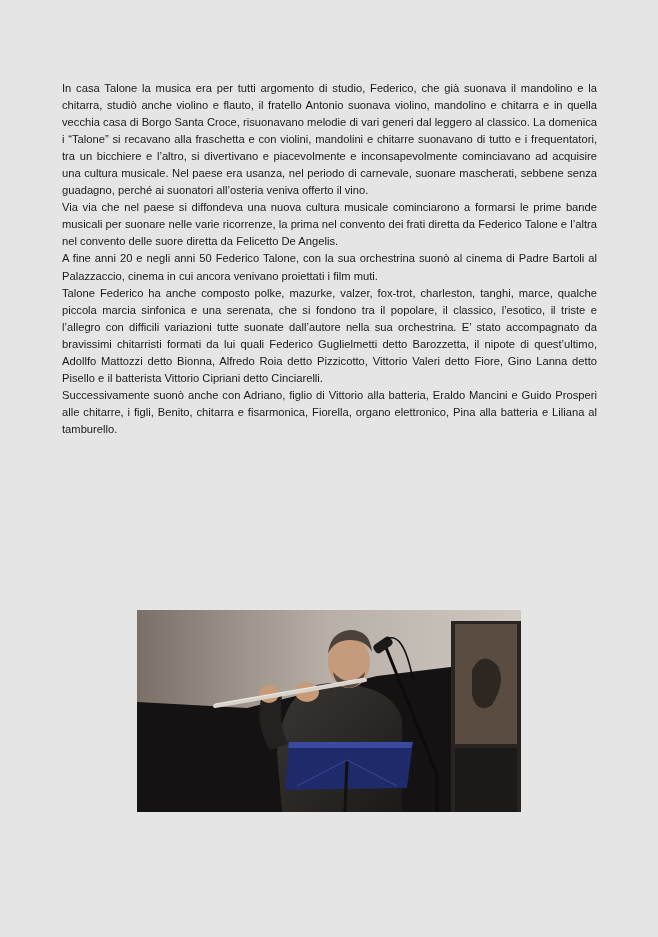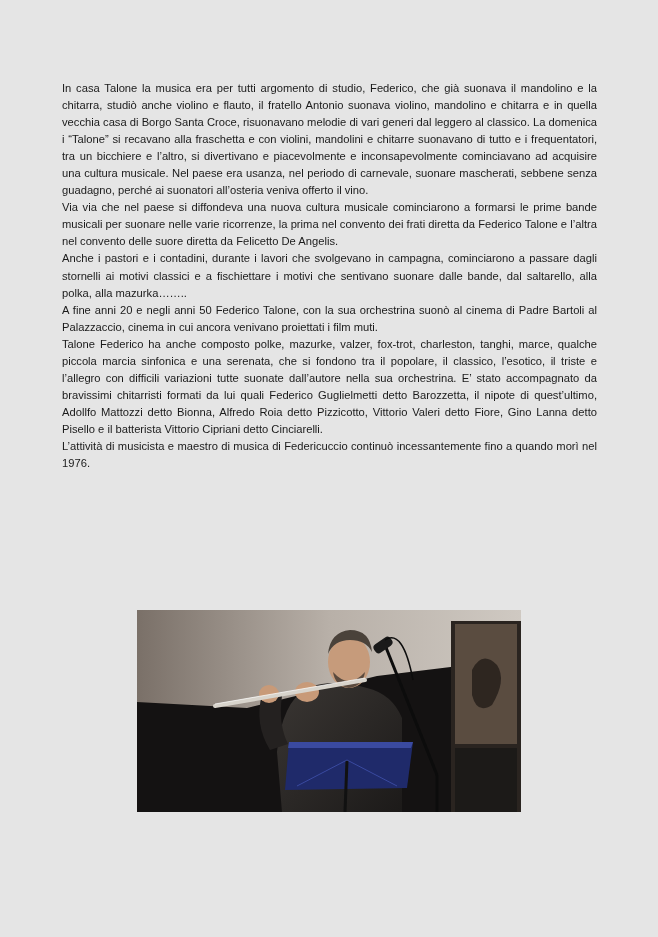--- a/index.html
+++ b/index.html
@@ -18,24 +18,23 @@
   }
   .photo svg { display: block; width: 100%; height: 100%; }
 </style>
 </head>
 <body>
 
 <div class="page">
   <div class="text-block">
     <p>In casa Talone la musica era per tutti argomento di studio, Federico, che già suonava il mandolino e la chitarra, studiò anche violino e flauto, il fratello Antonio suonava violino, mandolino e  chitarra e in quella vecchia casa di Borgo Santa Croce, risuonavano melodie di vari generi dal leggero al classico. La domenica i “Talone” si recavano alla fraschetta e con violini, mandolini e chitarre suonavano di tutto e i frequentatori, tra un bicchiere e l’altro, si divertivano e piacevolmente e inconsapevolmente cominciavano ad acquisire una cultura musicale. Nel paese era usanza, nel periodo di carnevale, suonare mascherati, sebbene senza guadagno, perché ai suonatori all’osteria veniva offerto il vino.</p>
     <p>Via via che nel paese si diffondeva una nuova cultura musicale cominciarono a formarsi le prime bande musicali per suonare nelle varie ricorrenze, la prima nel convento dei frati diretta da Federico Talone e l’altra nel convento delle suore diretta da Felicetto De Angelis.</p>
-    <p>Anche i pastori e i contadini, durante i lavori che svolgevano in campagna, cominciarono a passare dagli stornelli ai motivi classici e a fischiettare i motivi che sentivano suonare dalle bande, dal saltarello, alla polka, alla mazurka……..</p>
     <p>A fine anni 20 e negli anni 50 Federico Talone, con la sua orchestrina suonò al cinema di Padre Bartoli al Palazzaccio, cinema in cui ancora venivano proiettati i film muti.</p>
     <p>Talone Federico ha anche composto polke, mazurke, valzer, fox-trot, charleston, tanghi, marce, qualche piccola marcia sinfonica e una serenata, che si fondono tra il popolare, il classico, l’esotico, il triste e l’allegro con difficili variazioni tutte suonate dall’autore nella sua orchestrina. E’ stato accompagnato da bravissimi chitarristi formati da lui quali Federico Guglielmetti detto Barozzetta, il nipote di quest’ultimo, Adollfo Mattozzi detto Bionna, Alfredo Roia detto Pizzicotto, Vittorio Valeri detto Fiore, Gino Lanna detto Pisello e il batterista Vittorio Cipriani detto Cinciarelli.</p>
-    <p>L’attività di musicista e maestro di musica di Federicuccio continuò incessantemente fino a quando morì nel 1976.</p>
+    <p>Successivamente suonò anche con Adriano, figlio di Vittorio alla batteria, Eraldo Mancini e Guido Prosperi alle chitarre, i figli, Benito, chitarra e fisarmonica, Fiorella, organo elettronico, Pina alla batteria e Liliana al tamburello.</p>
   </div>
 
   <div class="photo" title="Flautista che suona il flauto traverso davanti a un microfono e un leggio blu su un palco">
     <svg viewBox="0 0 384 202" preserveAspectRatio="none">
       <defs>
         <linearGradient id="wallGrad" x1="0" y1="0" x2="1" y2="0">
           <stop offset="0" stop-color="#7a7068"></stop>
           <stop offset="0.5" stop-color="#b8b0a8"></stop>
           <stop offset="1" stop-color="#cfc9c2"></stop>
         </linearGradient>

